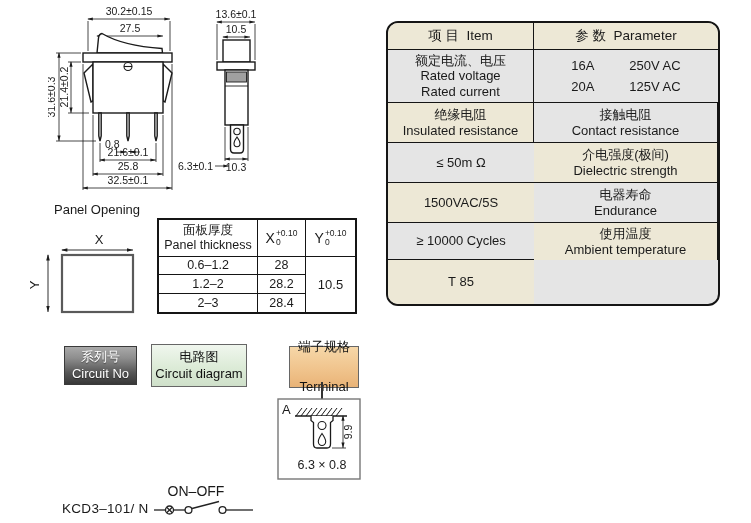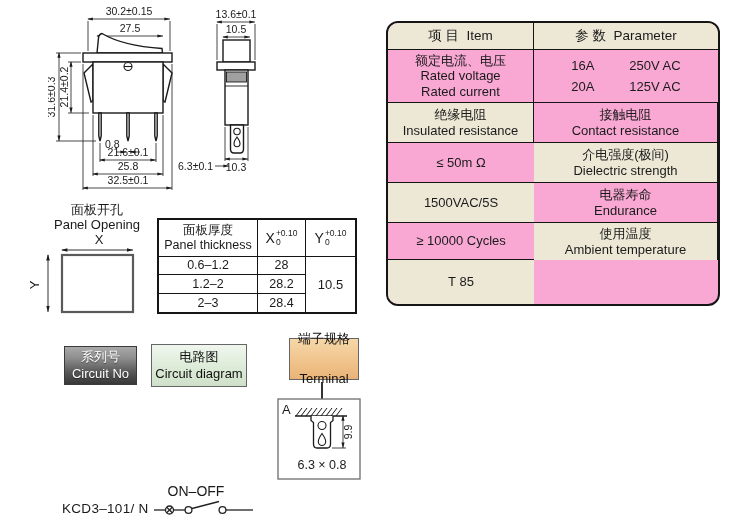--- a/index.html
+++ b/index.html
@@ -3,21 +3,21 @@
 <meta charset="utf-8">
 <style>
   html,body{margin:0;padding:0;background:#fff;}
   .page{position:relative;width:751px;height:523px;background:#ffffff;overflow:hidden;
         font-family:"Liberation Sans","DejaVu Sans",sans-serif;color:#1a1a1a;}
   svg text{font-family:"Liberation Sans","DejaVu Sans",sans-serif;fill:#1a1a1a;}
   .abs{position:absolute;}
 
   
   .spec-table{position:absolute;left:386px;top:21px;width:330px;height:281px;
-    border:2px solid #151515;border-radius:12px;overflow:hidden;background:#f9a8d4;
+    border:2px solid #151515;border-radius:12px;overflow:hidden;background:#e5e5e5;
     display:grid;grid-template-columns:146px auto;grid-template-rows:27px 53px 40px 40px 40px 37px auto;}
   .cell{display:flex;flex-direction:column;align-items:center;justify-content:center;
     text-align:center;line-height:1.18;font-size:13px;}
   .cell.left{border-right:1.5px solid #151515;}
   .cell{border-bottom:1.5px solid #151515;}
   .cell.lastrow{border-bottom:none;}
   .cream{background:#EDE8D6;}
   .hdr{font-size:13.5px;}
   .ws-pre{white-space:pre;}
   .rated-grid{display:grid;grid-template-columns:32px auto;column-gap:26px;row-gap:6px;
@@ -43,21 +43,21 @@
 
   
   .tag{position:absolute;display:flex;flex-direction:column;align-items:center;
     justify-content:center;text-align:center;font-size:13px;line-height:1.3;}
   .tag-series{left:64px;top:346px;width:71px;height:37px;color:#fff;
     background:linear-gradient(180deg,#a9a9a9 0%,#8e8e8e 30%,#555 70%,#383838 100%);
     border:1px solid #3a3a3a;text-shadow:0 1px 1px rgba(0,0,0,.45);}
   .tag-circuit{left:151px;top:344px;width:94px;height:41px;color:#111;
     background:linear-gradient(180deg,#f0f6ee 0%,#dcebd7 55%,#cfe0ca 100%);
     border:1px solid #666;}
-  .tag-terminal{left:289px;top:338px;width:68px;height:40px;color:#111;
+  .tag-terminal{left:289px;top:346px;width:68px;height:40px;color:#111;
     background:linear-gradient(180deg,#f6d7a8 0%,#f0c48d 55%,#e9b377 100%);
     border:1px solid #666;gap:23px;}
   .connector{position:absolute;left:321px;top:382px;width:1.5px;height:17px;background:#333;}
 
   .panel-title{position:absolute;left:37px;top:203px;width:120px;text-align:center;
     font-size:13px;line-height:1.15;}
   .model-text{position:absolute;left:62px;top:501px;font-size:13.5px;letter-spacing:.3px;}
   .onoff-text{position:absolute;left:160px;top:483px;width:72px;text-align:center;font-size:14px;}
 </style>
 </head>
@@ -216,21 +216,20 @@
     <div class="cell left cream lastrow">
       <span>使用温度</span>
       <span>Ambient temperature</span>
     </div>
     <div class="cell cream lastrow">
       <span class="ws-pre">T 85</span>
     </div>
   </div>
 
   <div class="panel-title">
-    <div>面板开孔</div>
     <div>Panel Opening</div>
   </div>
 
   <svg class="abs" style="left:30px;top:228px" width="115" height="95" viewBox="0 0 115 95">
     <defs>
       <marker id="pa" markerWidth="8" markerHeight="6" refX="7" refY="2" orient="auto">
         <path d="M0,0 L7,2 L0,4 Z" fill="#1a1a1a"></path>
       </marker>
       <marker id="pb" markerWidth="8" markerHeight="6" refX="1" refY="2" orient="auto">
         <path d="M7,0 L0,2 L7,4 Z" fill="#1a1a1a"></path>

